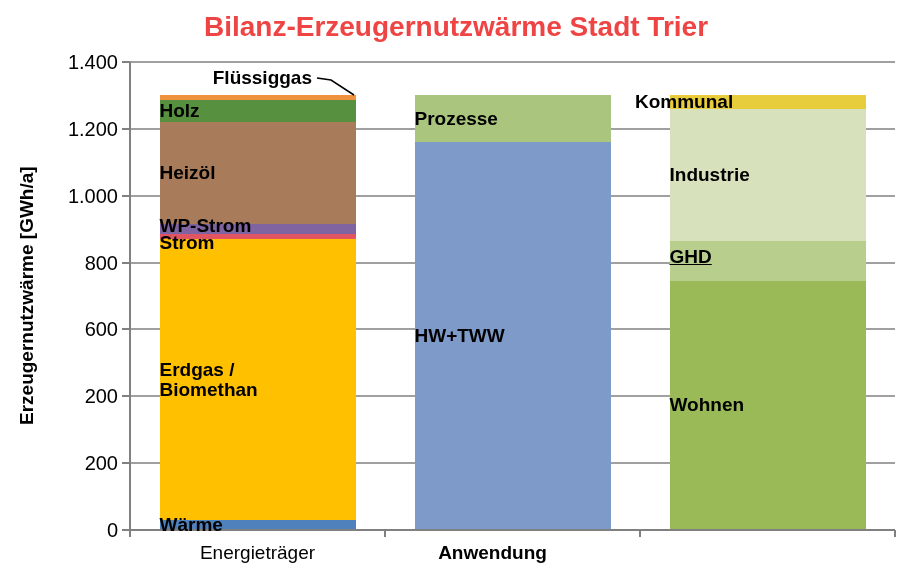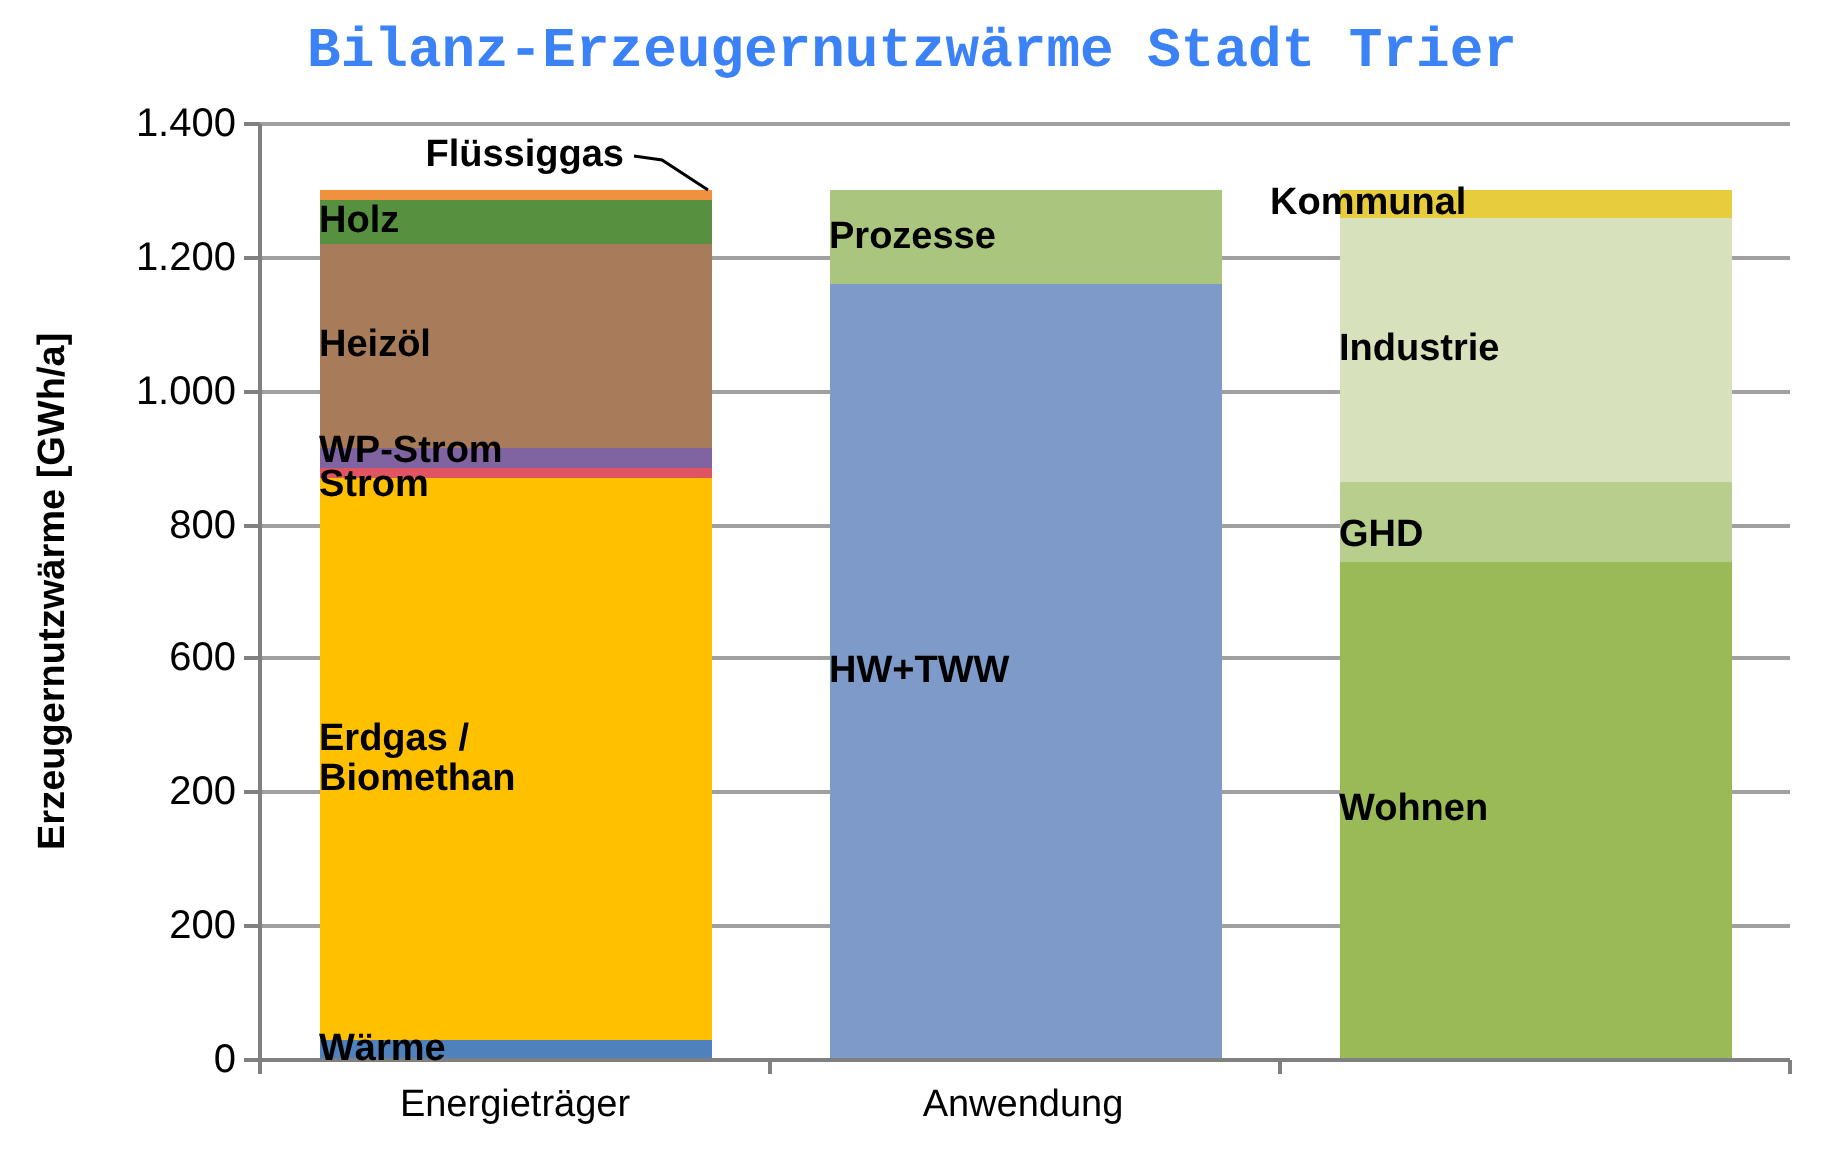--- a/index.html
+++ b/index.html
@@ -2,21 +2,21 @@
 <html><head>
 <meta charset="utf-8">
 <style>
   html,body{margin:0;padding:0;background:#fff;}
   .chart{
     position:relative;width:912px;height:580px;background:#ffffff;
     font-family:"Liberation Sans",sans-serif;overflow:hidden;
   }
   .title{
     position:absolute;top:11px;left:0;width:100%;text-align:center;
-    font-size:28px;font-weight:bold;color:#3b82f6;letter-spacing:0px;font-family:Liberation Mono, monospace;
+    font-size:28px;font-weight:bold;color:#ef4444;letter-spacing:0px;
   }
   .y-title{
     position:absolute;left:12px;top:62px;height:468px;width:30px;
     writing-mode:vertical-rl;transform:rotate(180deg);
     display:flex;align-items:center;justify-content:center;
     font-size:19px;font-weight:bold;color:#000;
   }
   .gridline{position:absolute;height:2px;z-index:0;}
   .vaxis{position:absolute;width:2px;z-index:2;}
   .haxis{position:absolute;height:2px;z-index:2;}
@@ -91,25 +91,25 @@
     <div class="segment" style="left: 159.5px; top: 122.171px; width: 196px; height: 101.957px; background: rgb(168, 124, 90);"></div>
     <div class="seglabel" style="left: 159.5px; width: 196px; top: 163.15px;">Heizöl</div>
     <div class="segment" style="left: 159.5px; top: 100.443px; width: 196px; height: 21.7286px; background: rgb(87, 145, 64);"></div>
     <div class="seglabel" style="left: 159.5px; width: 196px; top: 101.307px;">Holz</div>
     <div class="segment" style="left: 159.5px; top: 95.4286px; width: 196px; height: 5.01429px; background: rgb(240, 145, 61);"></div>
     <div class="xlabel" style="left: 130px; width: 255px; top: 542px;">Energieträger</div>
     <div class="segment" style="left: 414.5px; top: 142.229px; width: 196px; height: 387.771px; background: rgb(126, 154, 201);"></div>
     <div class="seglabel" style="left: 414.5px; width: 196px; top: 326.114px;">HW+TWW</div>
     <div class="segment" style="left: 414.5px; top: 95.4286px; width: 196px; height: 46.8px; background: rgb(169, 197, 126);"></div>
     <div class="seglabel" style="left: 414.5px; width: 196px; top: 108.829px;">Prozesse</div>
-    <div class="xlabel" style="left: 384px; width: 255px; top: 542px;">Anwendung</div>
+    <div class="xlabel" style="left: 365px; width: 255px; top: 542px; font-weight: bold;">Anwendung</div>
     <div class="segment" style="left: 669.5px; top: 280.957px; width: 196px; height: 249.043px; background: rgb(154, 186, 87);"></div>
     <div class="seglabel" style="left: 669.5px; width: 160px; top: 395.479px;">Wohnen</div>
     <div class="segment" style="left: 669.5px; top: 240.843px; width: 196px; height: 40.1143px; background: rgb(183, 206, 140);"></div>
-    <div class="seglabel" style="left: 669.5px; width: 168px; top: 258px;">GHD</div>
+    <div class="seglabel" style="left: 669.5px; width: 168px; top: 247px; text-decoration: underline;">GHD</div>
     <div class="segment" style="left: 669.5px; top: 108.8px; width: 196px; height: 132.043px; background: rgb(215, 226, 189);"></div>
     <div class="seglabel" style="left: 669.5px; width: 196px; top: 164.821px;">Industrie</div>
     <div class="segment" style="left: 669.5px; top: 95.4286px; width: 196px; height: 13.3714px; background: rgb(231, 204, 59);"></div>
     <div class="seglabel" style="left: 635px; width: 196px; top: 92.1143px;">Kommunal</div>
     <div class="xtick" style="left: 129px; top: 530px; background: rgb(128, 128, 128);"></div>
     <div class="xtick" style="left: 384px; top: 530px; background: rgb(128, 128, 128);"></div>
     <div class="xtick" style="left: 639px; top: 530px; background: rgb(128, 128, 128);"></div>
     <div class="xtick" style="left: 894px; top: 530px; background: rgb(128, 128, 128);"></div>
   </div>
 

